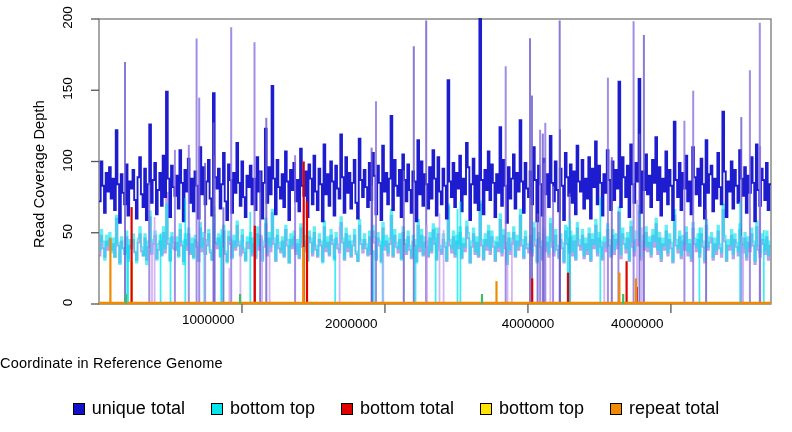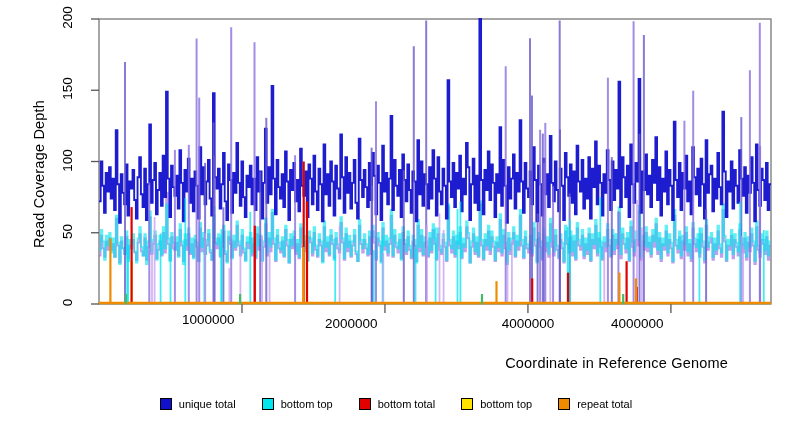--- a/index.html
+++ b/index.html
@@ -30,21 +30,21 @@
   #ylabel {
     transform: rotate(-90deg);
     transform-origin: 0 0;
     left: 31px;
     top: 248px;
   }
   #xlabel {
     left: 0;
     top: 355px;
     width: 728px;
-    text-align: right;
+    text-align: left;
   }
   .tick-label {
     position: absolute;
     font-size: 13.5px;
     color: #000000;
     white-space: nowrap;
   }
   .ytick-label {
     transform: rotate(-90deg);
     transform-origin: 50% 50%;
@@ -67,21 +67,21 @@
     margin: 0 13px;
   }
   .legend-swatch {
     width: 10px;
     height: 10px;
     border: 1px solid #000000;
     margin-right: 7px;
     flex: 0 0 auto;
   }
   .legend-text {
-    font-size: 11px;
+    font-size: 18px;
     color: #000000;
     white-space: nowrap;
   }
   svg { display: block; }
 </style>
 </head>
 <body>
 
 <div id="chart-root">
 

